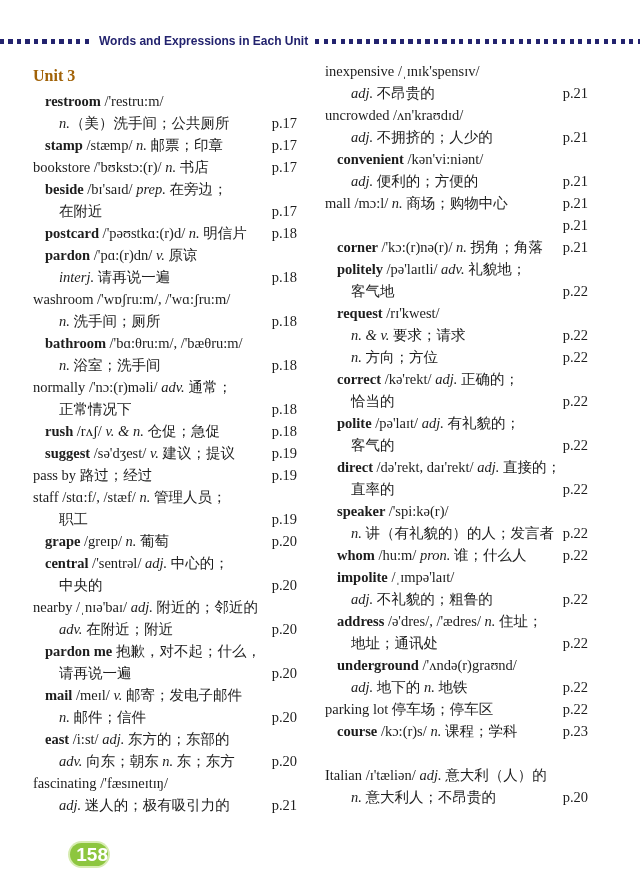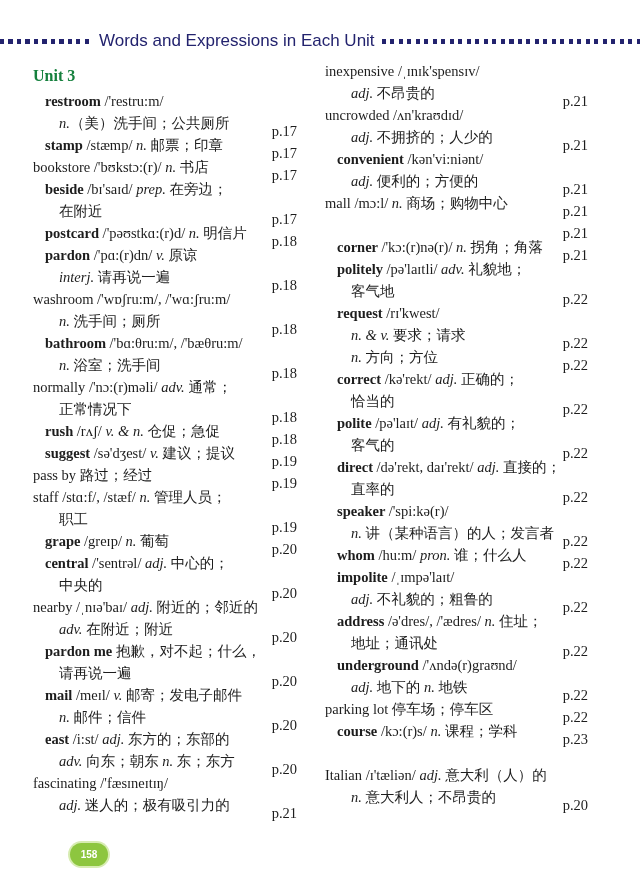--- a/index.html
+++ b/index.html
@@ -15,45 +15,45 @@
   }
   .dotted{
     height:5px;
     background:repeating-linear-gradient(to right,#23236e 0 4px,transparent 4px 8.5px);
   }
   .dotted.left{flex:0 0 92px;}
   .dotted.right{flex:1;}
   .header-title{
     flex:0 0 auto;margin:0 7px;
     font-family:"Liberation Sans","DejaVu Sans",sans-serif;
-    font-weight:normal;font-size:17px;color:#23236e;white-space:nowrap;
+    font-weight:bold;font-size:12px;color:#23236e;white-space:nowrap;
   }
   
   .col{position:absolute;}
   #left-col{left:33px;top:64px;width:264px;}
   #right-col{left:325px;top:60px;width:263px;}
   .unit-title{
-    height:24px;line-height:24px;font-weight:bold;font-size:16px;color:#15803d;
+    height:24px;line-height:24px;font-weight:bold;font-size:16px;color:#a16207;
     margin-bottom:2px;
   }
   .line{
     position:relative;height:22px;line-height:22px;font-size:14.5px;white-space:nowrap;
   }
   .line.indent .txt{padding-left:26px;}
   .seg-b{font-weight:bold;margin-left:12px;}
   .seg-i{font-style:italic;margin-top:23px;}
   .seg-n{}
-  .page-ref{position:absolute;right:0;top:8px;font-size:14.5px;}
+  .page-ref{position:absolute;right:0;top:0;font-size:14.5px;}
   
   .badge{
     position:absolute;left:70px;top:843px;width:38px;height:23px;
     background:#8dc63f;border-radius:12px;
     box-shadow:0 0 0 2px #d7ecb2;
     color:#ffffff;font-family:"Liberation Sans","DejaVu Sans",sans-serif;
-    font-weight:bold;font-size:10px;line-height:23px;text-align:center;
+    font-weight:bold;font-size:19px;line-height:23px;text-align:right;
   }
 </style>
 </head>
 <body>
 
 <div class="header">
   <div class="dotted left"></div>
   <div class="header-title">Words and Expressions in Each Unit</div>
   <div class="dotted right"></div>
 </div>
@@ -113,21 +113,21 @@
       <div class="line"><span class="txt"><span class="seg-b">request </span><span class="seg-n">/rɪ'kwest/</span></span></div>
       <div class="line indent"><span class="txt"><span class="seg-i">n. &amp; v. </span><span class="seg-n">要求；请求</span></span><span class="page-ref">p.22</span></div>
       <div class="line indent"><span class="txt"><span class="seg-i">n. </span><span class="seg-n">方向；方位</span></span><span class="page-ref">p.22</span></div>
       <div class="line"><span class="txt"><span class="seg-b">correct </span><span class="seg-n">/kə'rekt/ </span><span class="seg-i">adj. </span><span class="seg-n">正确的；</span></span></div>
       <div class="line indent"><span class="txt"><span class="seg-n">恰当的</span></span><span class="page-ref">p.22</span></div>
       <div class="line"><span class="txt"><span class="seg-b">polite </span><span class="seg-n">/pə'laɪt/ </span><span class="seg-i">adj. </span><span class="seg-n">有礼貌的；</span></span></div>
       <div class="line indent"><span class="txt"><span class="seg-n">客气的</span></span><span class="page-ref">p.22</span></div>
       <div class="line"><span class="txt"><span class="seg-b">direct </span><span class="seg-n">/də'rekt, daɪ'rekt/ </span><span class="seg-i">adj. </span><span class="seg-n">直接的；</span></span></div>
       <div class="line indent"><span class="txt"><span class="seg-n">直率的</span></span><span class="page-ref">p.22</span></div>
       <div class="line"><span class="txt"><span class="seg-b">speaker </span><span class="seg-n">/'spi:kə(r)/</span></span></div>
-      <div class="line indent"><span class="txt"><span class="seg-i">n. </span><span class="seg-n">讲（某种语言）的人；发言者</span></span><span class="page-ref">p.22</span></div>
+      <div class="line indent"><span class="txt"><span class="seg-i">n. </span><span class="seg-n">讲（有礼貌的）的人；发言者</span></span><span class="page-ref">p.22</span></div>
       <div class="line"><span class="txt"><span class="seg-b">whom </span><span class="seg-n">/hu:m/ </span><span class="seg-i">pron. </span><span class="seg-n">谁；什么人</span></span><span class="page-ref">p.22</span></div>
       <div class="line"><span class="txt"><span class="seg-b">impolite </span><span class="seg-n">/ˌɪmpə'laɪt/</span></span></div>
       <div class="line indent"><span class="txt"><span class="seg-i">adj. </span><span class="seg-n">不礼貌的；粗鲁的</span></span><span class="page-ref">p.22</span></div>
       <div class="line"><span class="txt"><span class="seg-b">address </span><span class="seg-n">/ə'dres/, /'ædres/ </span><span class="seg-i">n. </span><span class="seg-n">住址；</span></span></div>
       <div class="line indent"><span class="txt"><span class="seg-n">地址；通讯处</span></span><span class="page-ref">p.22</span></div>
       <div class="line"><span class="txt"><span class="seg-b">underground </span><span class="seg-n">/'ʌndə(r)graʊnd/</span></span></div>
       <div class="line indent"><span class="txt"><span class="seg-i">adj. </span><span class="seg-n">地下的 </span><span class="seg-i">n. </span><span class="seg-n">地铁</span></span><span class="page-ref">p.22</span></div>
       <div class="line"><span class="txt"><span class="seg-n">parking lot 停车场；停车区</span></span><span class="page-ref">p.22</span></div>
       <div class="line"><span class="txt"><span class="seg-b">course </span><span class="seg-n">/kɔ:(r)s/ </span><span class="seg-i">n. </span><span class="seg-n">课程；学科</span></span><span class="page-ref">p.23</span></div>
       <div class="line"></div>

